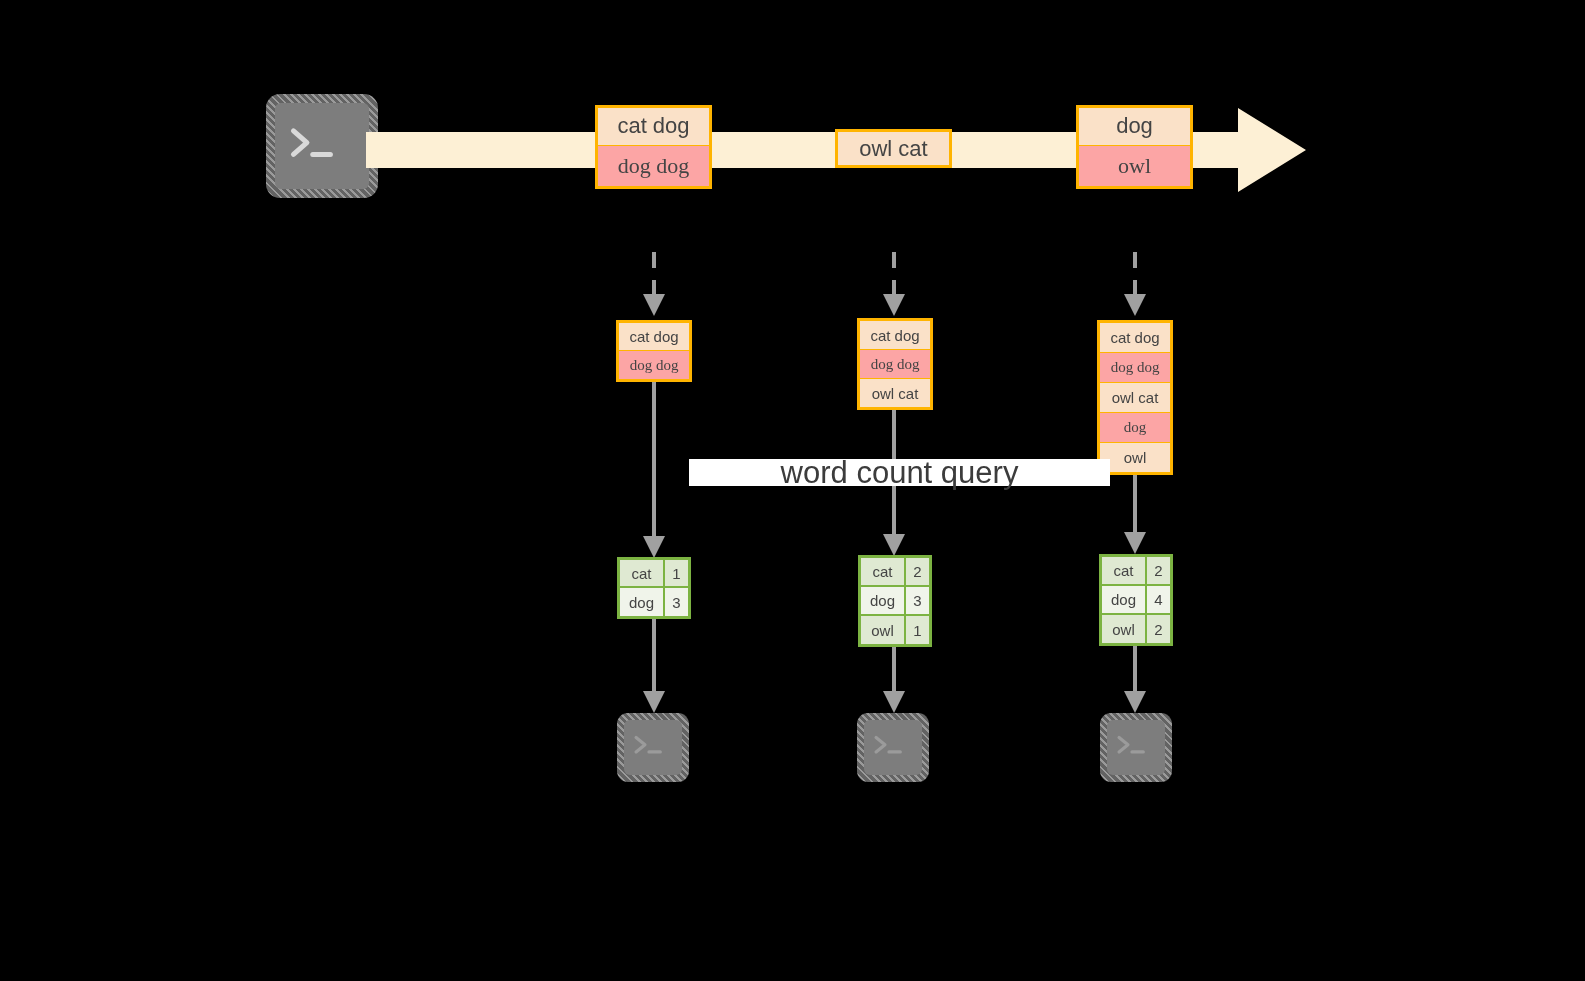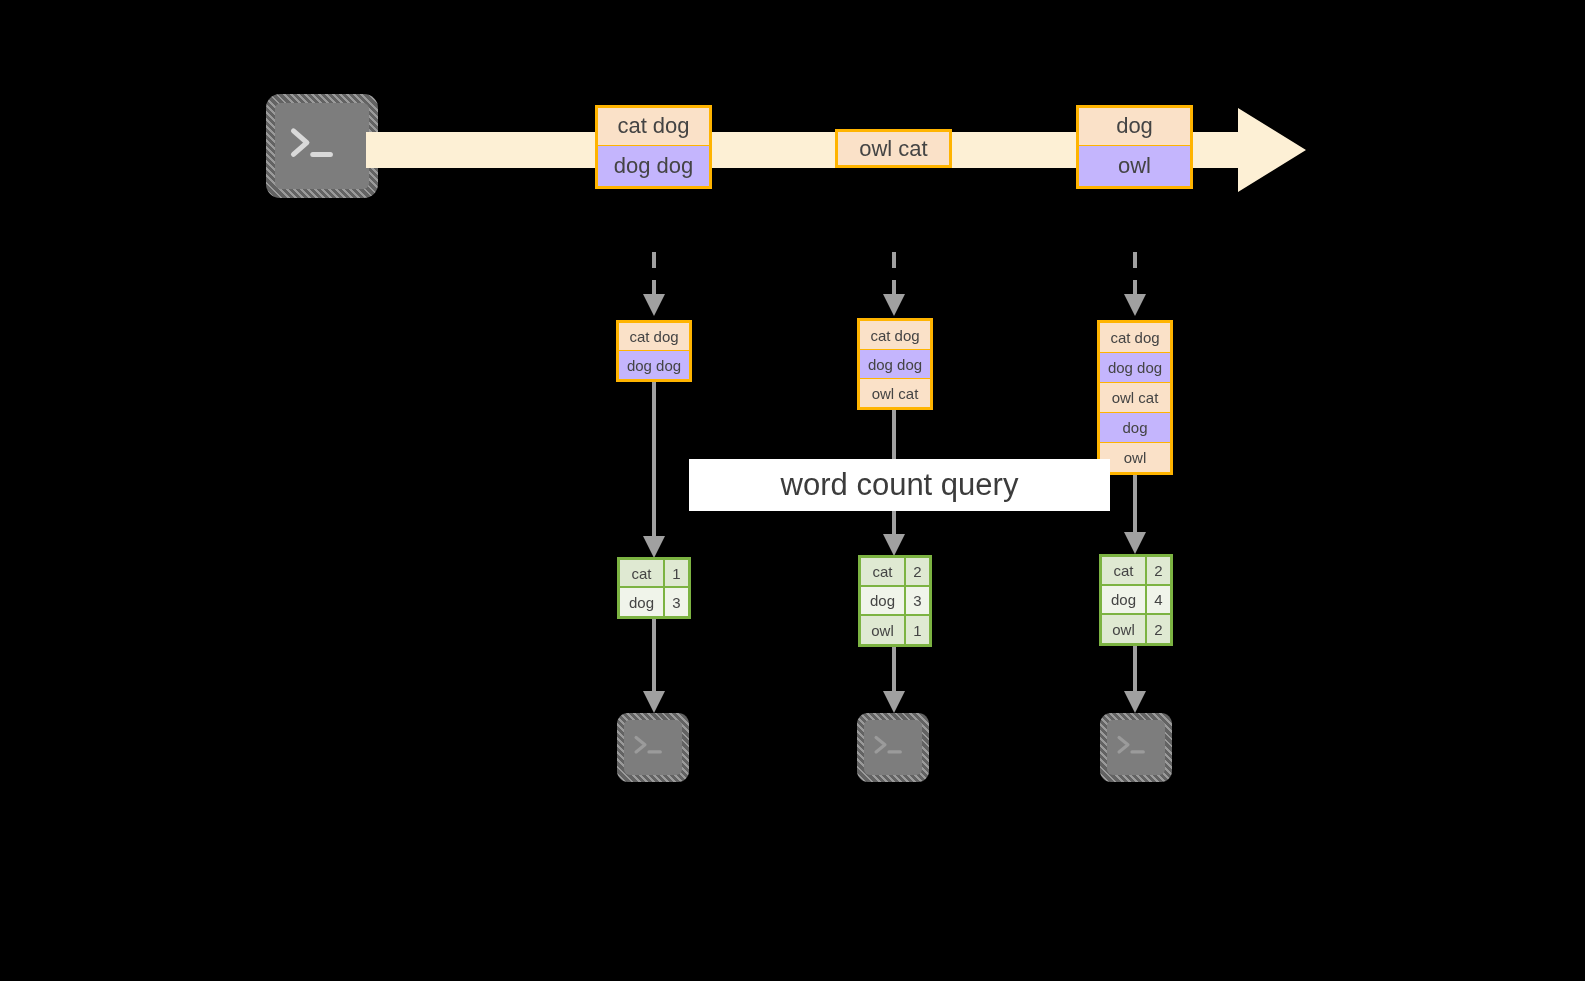--- a/index.html
+++ b/index.html
@@ -40,21 +40,21 @@
     display: flex; flex-direction: column;
   }
   .otable .row {
     display: flex; align-items: center; justify-content: center;
     color: #444444;
     border-bottom: 1.5px solid #ffb400;
     white-space: nowrap;
   }
   .otable .row:last-child { border-bottom: none; }
   .otable .row.dark { background: #fae1c8; }
-  .otable .row.light { background: #c4b5fd; }
+  .otable .row.light { background: #fca5a5; font-family: Liberation Serif, serif; }
 
   
   .gtable {
     position: absolute;
     border: 3px solid #7cb342;
     background: #eef3e6;
     display: flex; flex-direction: column;
   }
   .gtable .grow {
     display: flex;
@@ -236,17 +236,17 @@
   </svg>
 
   <div class="term" style="left:1100px; top:713px; width:72px; height:69px; border-width:7px; border-radius:11px;">
     <div class="inner"></div>
     <svg width="72" height="69" viewBox="0 0 72 69">
       <path d="M15 22 L26 31 L15 40" fill="none" stroke="#9b9b9b" stroke-width="4" stroke-linecap="round" stroke-linejoin="round"></path>
       <line x1="31" y1="40" x2="45" y2="40" stroke="#9b9b9b" stroke-width="4" stroke-linecap="round"></line>
     </svg>
   </div>
 
-  <div class="qlabel" style="left:689px; top:459px; width:421px; height:52px; font-size:31px;">
+  <div class="qlabel" style="left:689px; top:459px; width:421px; height:27px; font-size:31px;">
     <span>word count query</span>
   </div>
 
 </div>
 
 </body></html>

